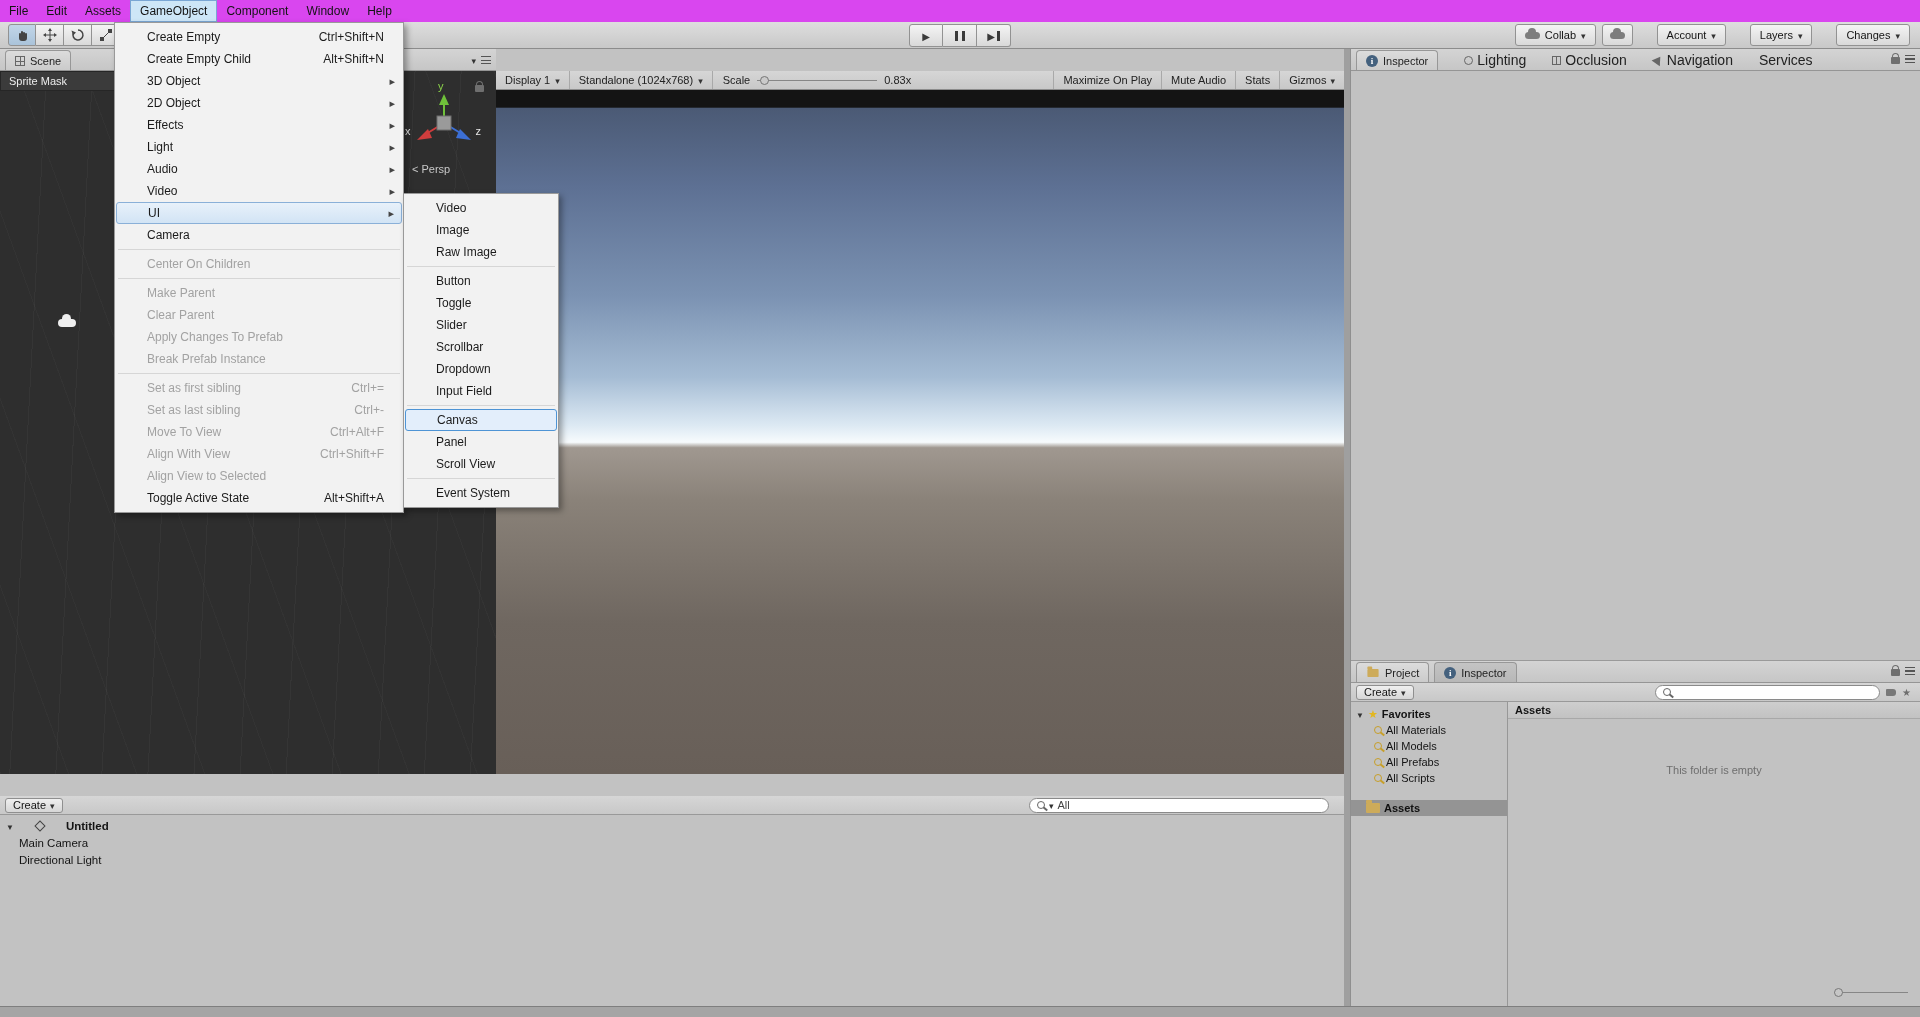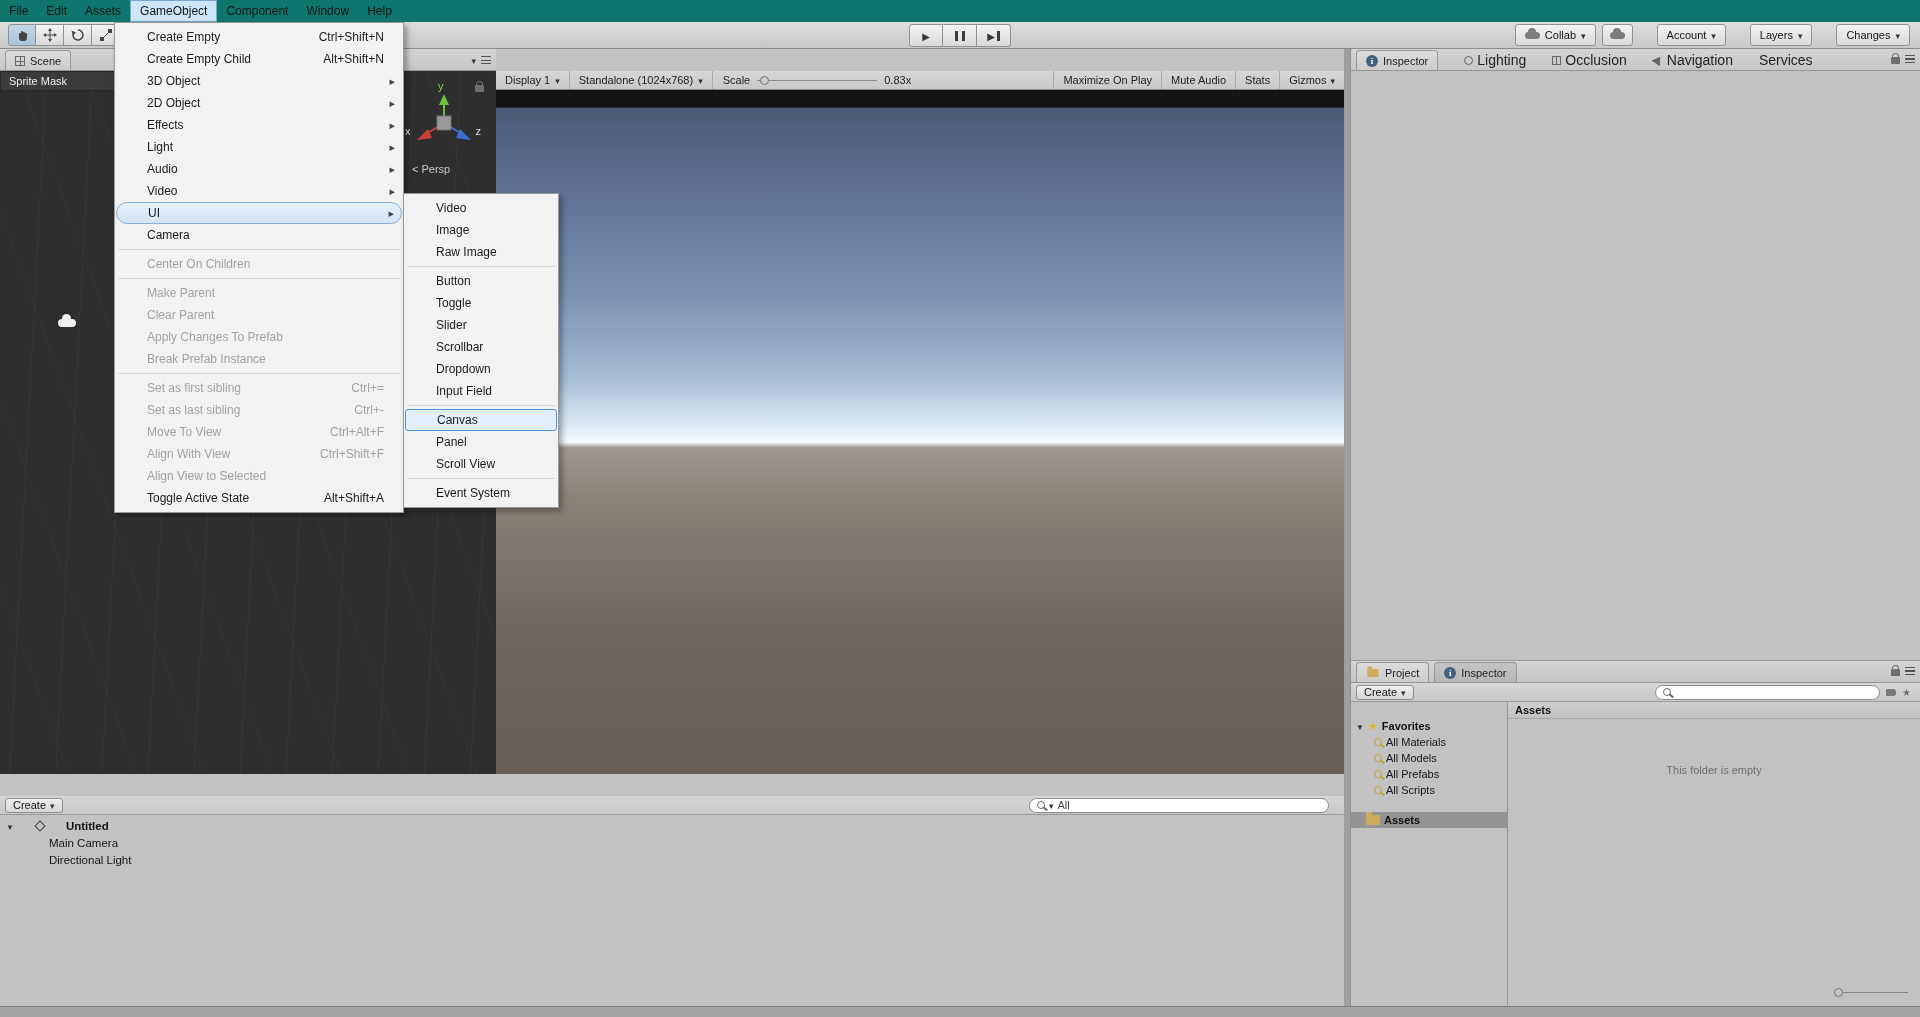--- a/index.html
+++ b/index.html
@@ -1,20 +1,20 @@
 <!DOCTYPE html>
 <html><head>
 <meta charset="utf-8">
 <style>
 *{margin:0;padding:0;box-sizing:border-box}
 html,body{width:1920px;height:1017px;overflow:hidden}
 body{position:relative;background:#9f9f9f;font-family:"Liberation Sans",sans-serif;font-size:12px;color:#141414}
 
 
-#menubar{position:absolute;left:0;top:0;width:1920px;height:22px;background:#0f766e;display:flex;align-items:stretch;z-index:60}
+#menubar{position:absolute;left:0;top:0;width:1920px;height:22px;background:#d946ef;display:flex;align-items:stretch;z-index:60}
 .mb-item{display:flex;align-items:center;padding:0 9px;cursor:default}
 .mb-item.active{background:#cde6f7;border:1px solid #7aa6d4}
 
 
 #toolbar{position:absolute;left:0;top:22px;width:1920px;height:27px;background:linear-gradient(#dedede,#c8c8c8);border-bottom:1px solid #8c8c8c;z-index:10}
 #tools{position:absolute;left:8px;top:2px;display:flex}
 .tool-btn{width:28px;height:22px;background:linear-gradient(#f4f4f4,#d9d9d9);border:1px solid #929292;border-left:none;display:flex;align-items:center;justify-content:center}
 .tool-btn:first-child{border-left:1px solid #929292;border-radius:3px 0 0 3px;background:linear-gradient(#c2d6e8,#aac3da)}
 .tool-btn:last-child{border-radius:0 3px 3px 0}
 #play-controls{position:absolute;left:50%;top:2px;transform:translateX(-50%);display:flex}
@@ -92,53 +92,53 @@
 
 #right-panel{left:1350px;top:49px;width:570px;height:957px;background:#c2c2c2;border-left:1px solid #8f8f8f}
 #inspector-section{position:absolute;left:0;top:0;right:0;height:611px}
 #inspector-body{position:absolute;left:0;top:22px;right:0;bottom:0;background:#c2c2c2}
 #project-section{position:absolute;left:0;top:611px;right:0;bottom:0;border-top:1px solid #9a9a9a}
 .mini-toolbar{position:absolute;left:0;top:22px;right:0;height:19px;background:linear-gradient(#d6d6d6,#c8c8c8);border-bottom:1px solid #999;display:flex;align-items:center;padding:0 5px}
 .small-btn{height:15px;padding:0 7px;background:linear-gradient(#efefef,#d6d6d6);border:1px solid #8f8f8f;border-radius:3px;display:flex;align-items:center;gap:4px;font-size:11px}
 .search-field{height:15px;background:#fff;border:1px solid #8a8a8a;border-radius:8px;display:flex;align-items:center;gap:4px;padding:0 7px;font-size:11px;color:#444}
 #project-search{width:225px;margin-left:auto;margin-right:6px}
 #project-body{position:absolute;left:0;top:41px;right:0;bottom:0}
-#project-tree{position:absolute;left:0;top:12px;width:156px;bottom:0;padding-top:4px}
+#project-tree{position:absolute;left:0;top:0;width:156px;bottom:0;padding-top:4px}
 .tree-row{height:16px;display:flex;align-items:center;gap:4px;padding-left:5px;font-size:11px}
 .tree-row.child{padding-left:23px}
 .tree-row.selected{background:#949494;font-weight:bold;color:#111;margin-top:14px;padding-left:15px}
 #project-divider{position:absolute;left:156px;top:0;bottom:0;width:1px;background:#979797}
 #project-pane{position:absolute;left:157px;top:0;right:0;bottom:0}
 #pane-header{height:17px;background:linear-gradient(#cecece,#c2c2c2);border-bottom:1px solid #a8a8a8;display:flex;align-items:center;padding-left:7px;font-size:11px;font-weight:bold}
 #pane-empty{margin-top:45px;text-align:center;color:#6e6e6e;font-size:11px}
 #project-zoom{position:absolute;right:12px;bottom:8px;width:74px;height:10px}
 #project-zoom .track{position:absolute;left:0;right:0;top:4px;height:1px;background:#868686}
 #project-zoom .knob{position:absolute;left:0;top:0;width:9px;height:9px;border-radius:50%;background:#c6c6c6;border:1px solid #777}
 
 
 #hierarchy-panel{left:0;top:774px;width:1344px;height:232px;background:#c2c2c2}
 #hierarchy-search{width:300px;margin-left:auto;margin-right:10px}
 #hierarchy-list{position:absolute;left:0;top:41px;right:0;bottom:0;padding-top:2px}
 .h-row{height:17px;display:flex;align-items:center;gap:20px;padding-left:6px;font-size:11.5px}
-.h-row.child{padding-left:49px}
+.h-row.child{padding-left:19px}
 .scene-name{font-weight:bold}
 
 
 #statusbar{position:absolute;left:0;top:1006px;width:1920px;height:11px;background:#a5a5a5;border-top:1px solid #7e7e7e}
 
 
 .menu{position:absolute;background:#f2f2f2;border:1px solid #999;box-shadow:3px 3px 6px rgba(0,0,0,.35);padding:3px 1px;z-index:200}
 #gameobject-menu{left:114px;top:22px;width:290px}
 #ui-submenu{left:403px;top:193px;width:156px}
 .menu-item{height:22px;display:flex;align-items:center;padding:0 18px 0 31px;position:relative;color:#1b1b1b;font-size:12px}
 .mi-shortcut{margin-left:auto}
 .menu-item.disabled,.menu-item.disabled .mi-shortcut{color:#a2a2a2}
 .mi-arrow{position:absolute;right:7px}
 .mi-arrow::after{content:"▸";font-size:11px;color:#444}
-.menu-item.open{background:linear-gradient(#e8f1fa,#d2e4f5);border:1px solid #8ab0d8;border-radius:11px}
+.menu-item.open{background:linear-gradient(#e8f1fa,#d2e4f5);border:1px solid #8ab0d8;border-radius:3px}
 .menu-item.selected{background:#e3eefb;border:1px solid #4e94d5;border-radius:3px}
 .menu-sep{height:1px;background:#d6d6d6;margin:3px 2px}
 </style>
 </head>
 <body>
 
 <div id="root">
 
   <div id="menubar">
     <div class="mb-item">File</div>

